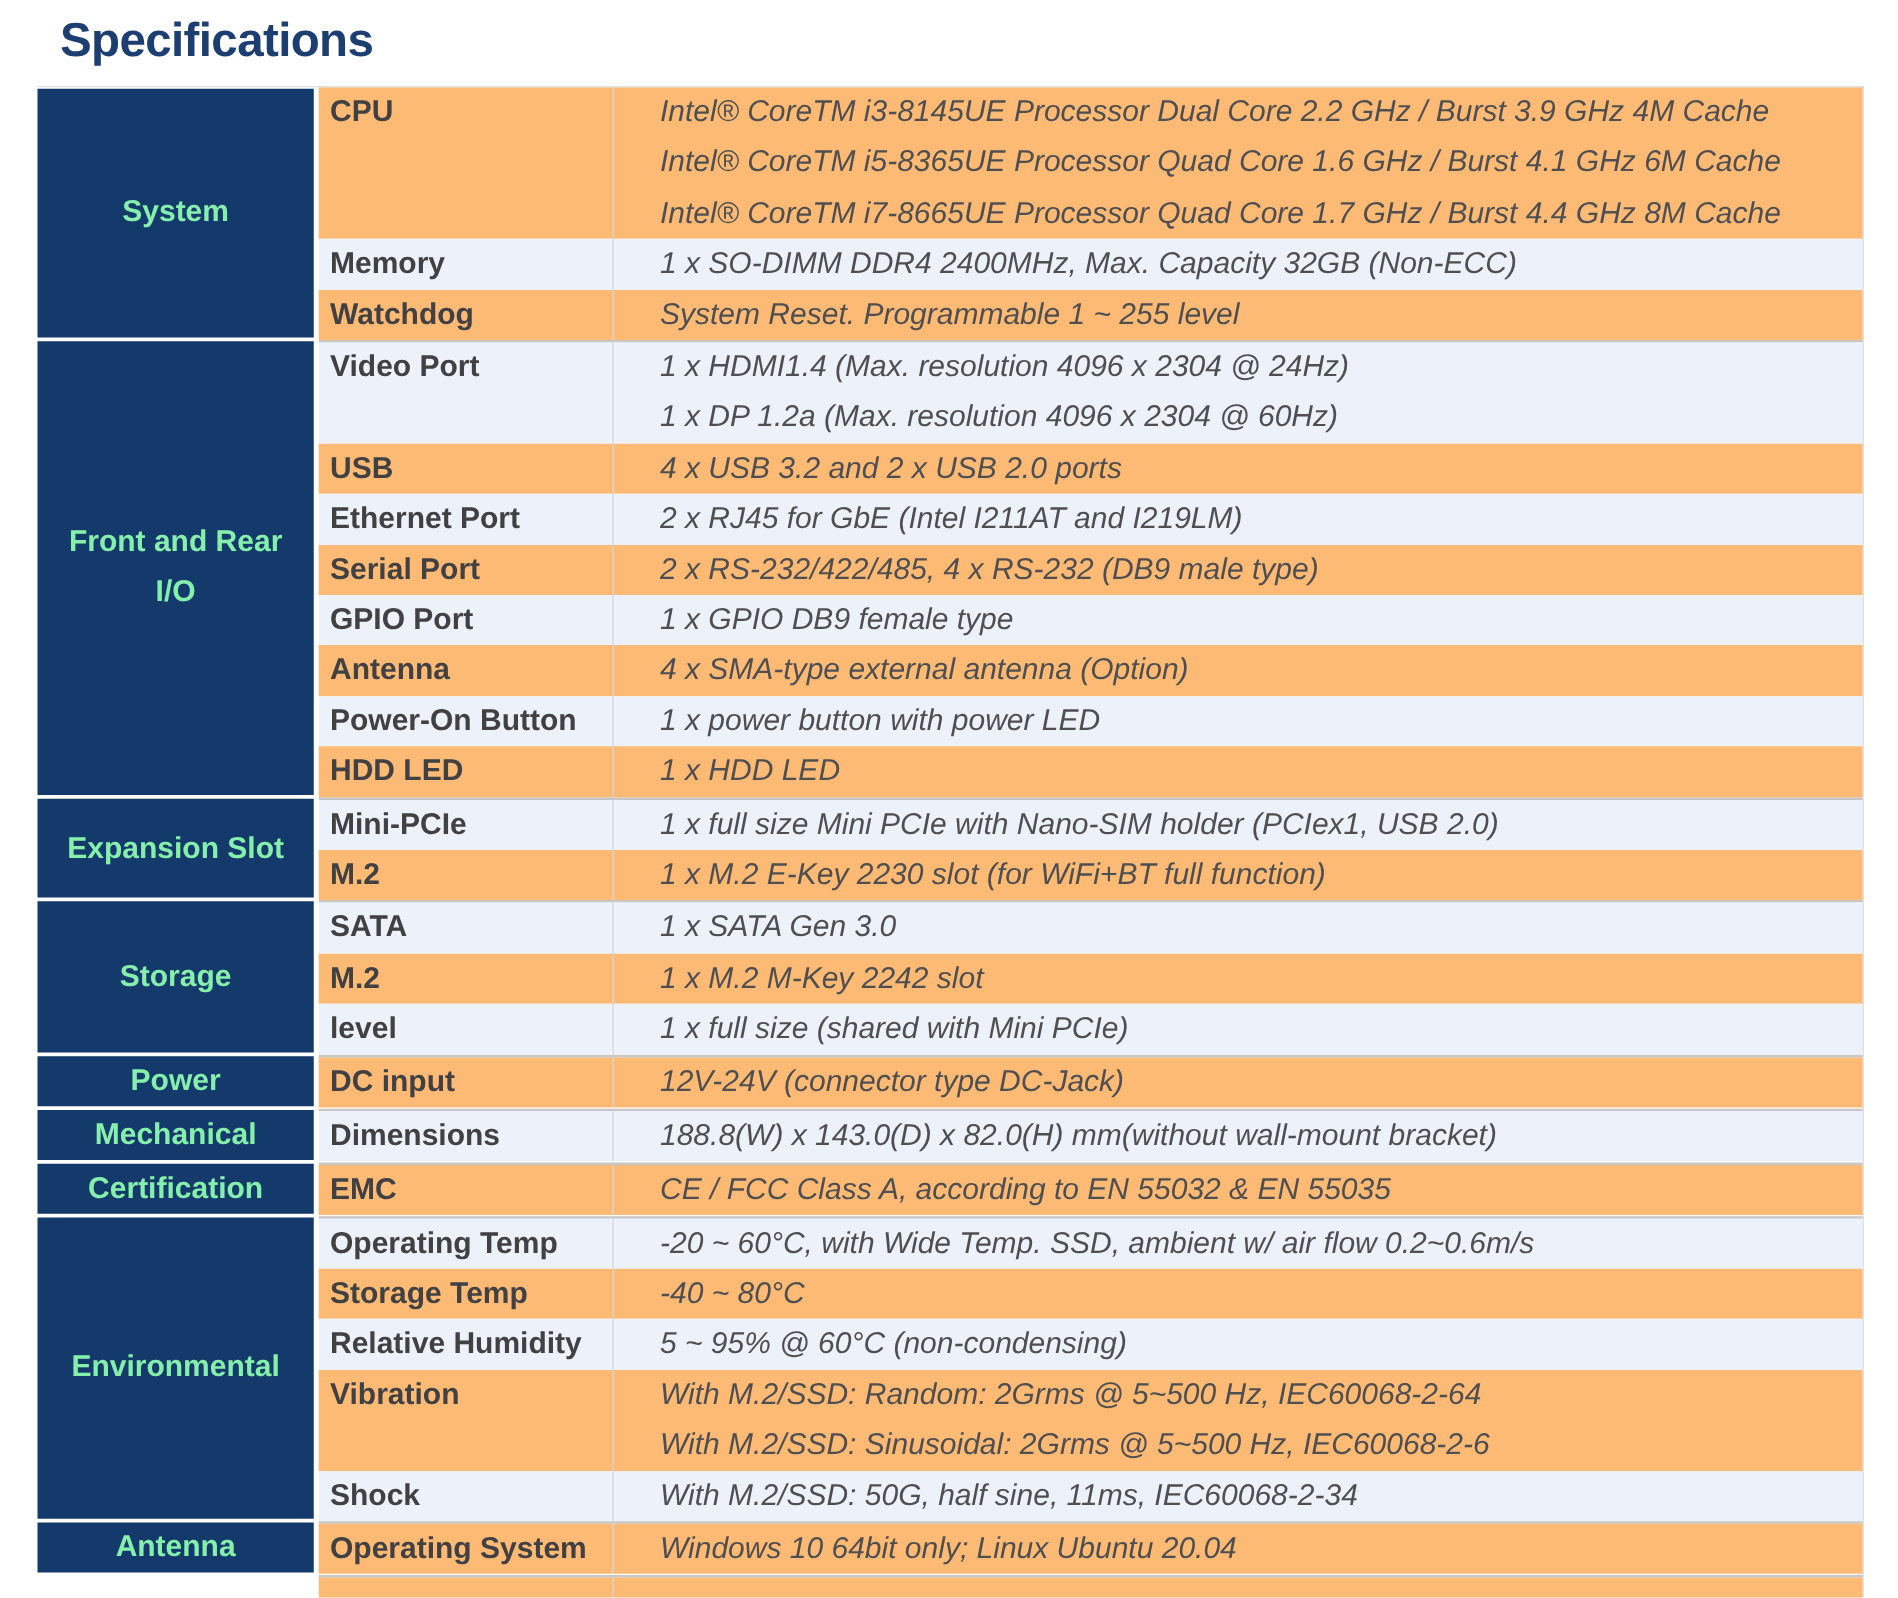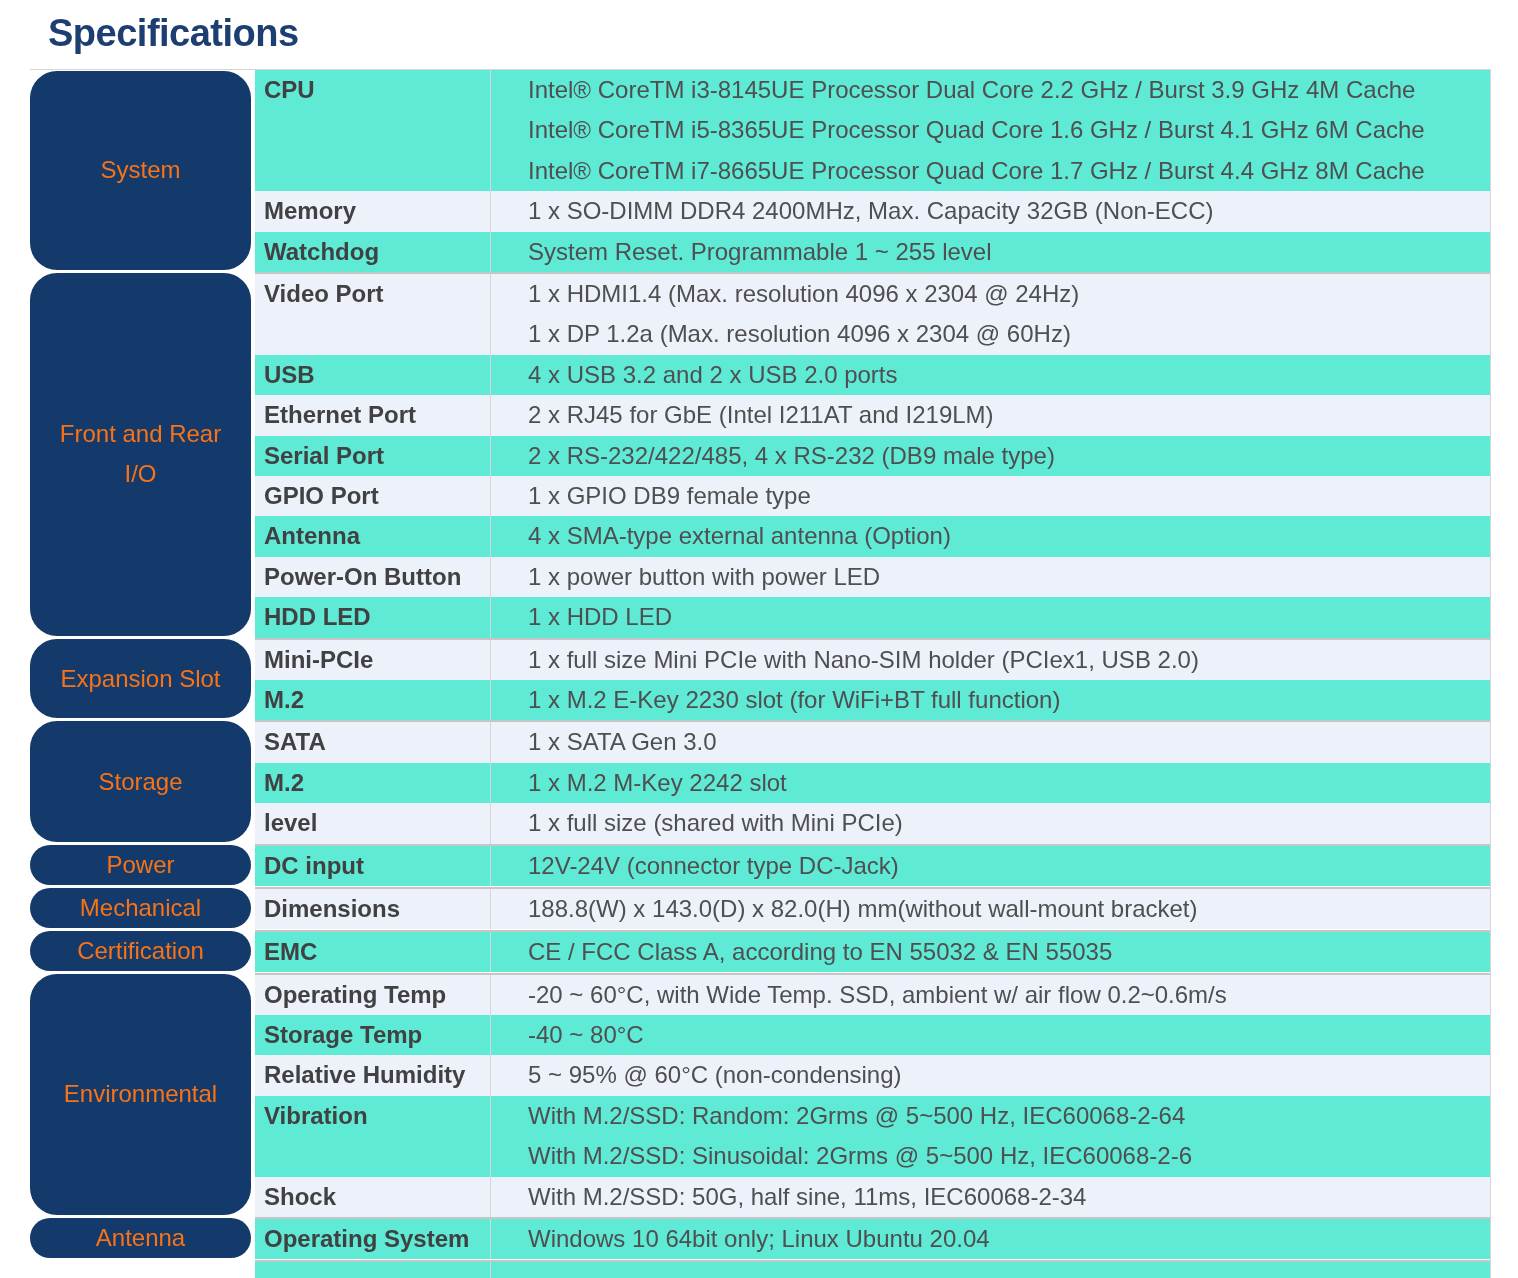--- a/index.html
+++ b/index.html
@@ -35,48 +35,48 @@
     border-right: 1.5px solid var(--lite-border);
   }
   .section { display: flex; align-items: stretch; }
   .cat-col {
     width: 225px; flex: none;
     padding: 1px 4px 2px 0;
     background: #ffffff;
   }
   .cat-block {
     background: var(--navy);
-    color: #f97316;
+    color: #86efac;
     height: 100%;
     display: flex; align-items: center; justify-content: center;
     text-align: center;
-    font-weight: normal;
+    font-weight: bold;
     font-size: 24px;
     line-height: 40px;
     white-space: pre-line;
-    border-radius: 27px;
   }
   .rows-col { flex: 1; min-width: 0; }
   .section.bordered .rows-col { border-top: 2px solid var(--sec-border); }
-  .row { display: flex; align-items: stretch; background: #5eead4; }
+  .row { display: flex; align-items: stretch; background: #fdba74; }
   .row.alt { background: var(--row-alt); }
   .spec-cell {
     width: 235px; flex: none;
     padding-left: 9px;
     font-weight: bold;
     font-size: 24px;
     color: var(--spec-text);
     line-height: var(--lh);
     white-space: nowrap;
     overflow: hidden;
   }
   .value-cell {
     flex: 1; min-width: 0;
     border-left: 1.5px solid var(--lite-border);
     padding-left: 37px;
+    font-style: italic;
   }
   .value-line {
     font-size: 24px;
     color: var(--val-text);
     line-height: var(--lh);
     height: var(--lh);
     white-space: nowrap;
     overflow: hidden;
   }
   .trailing-row { height: 24px; border-top: 2px solid var(--sec-border); }

